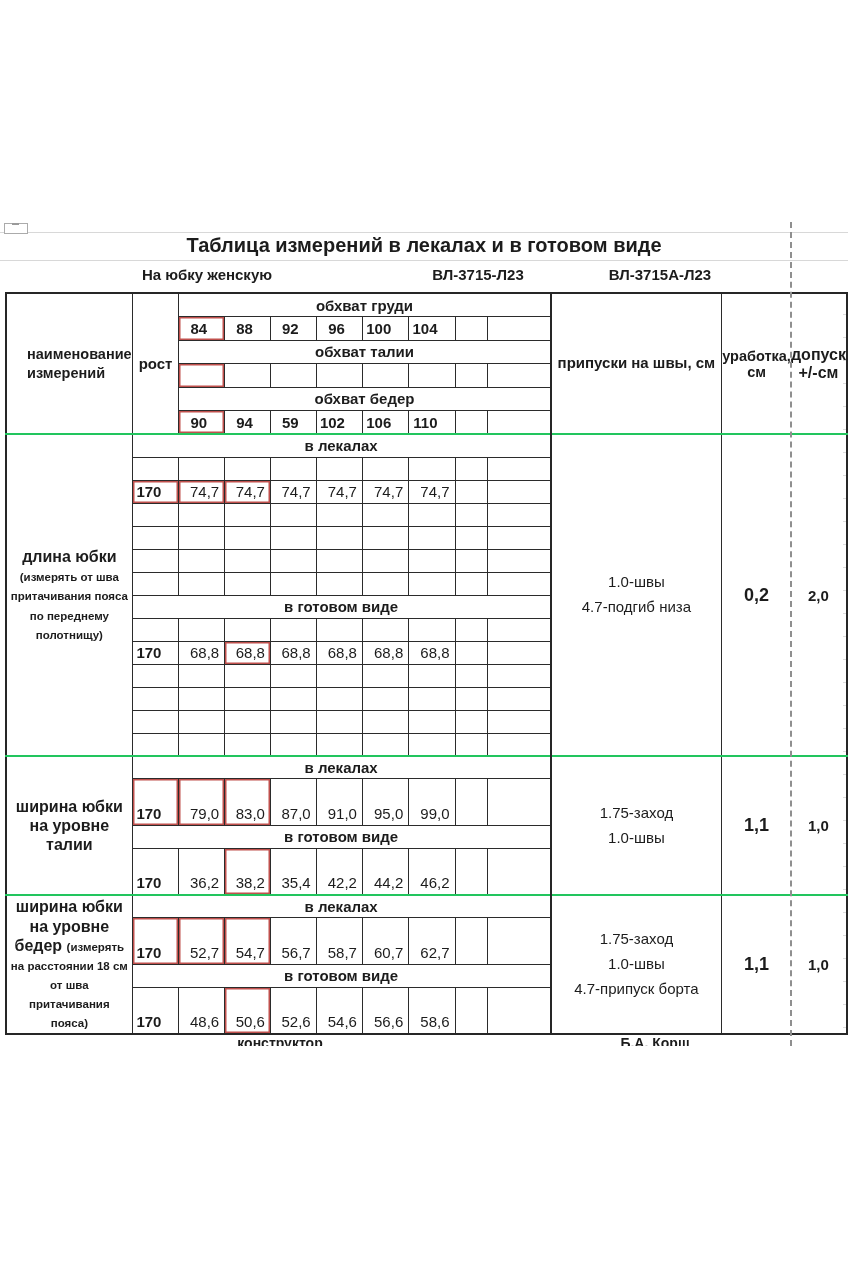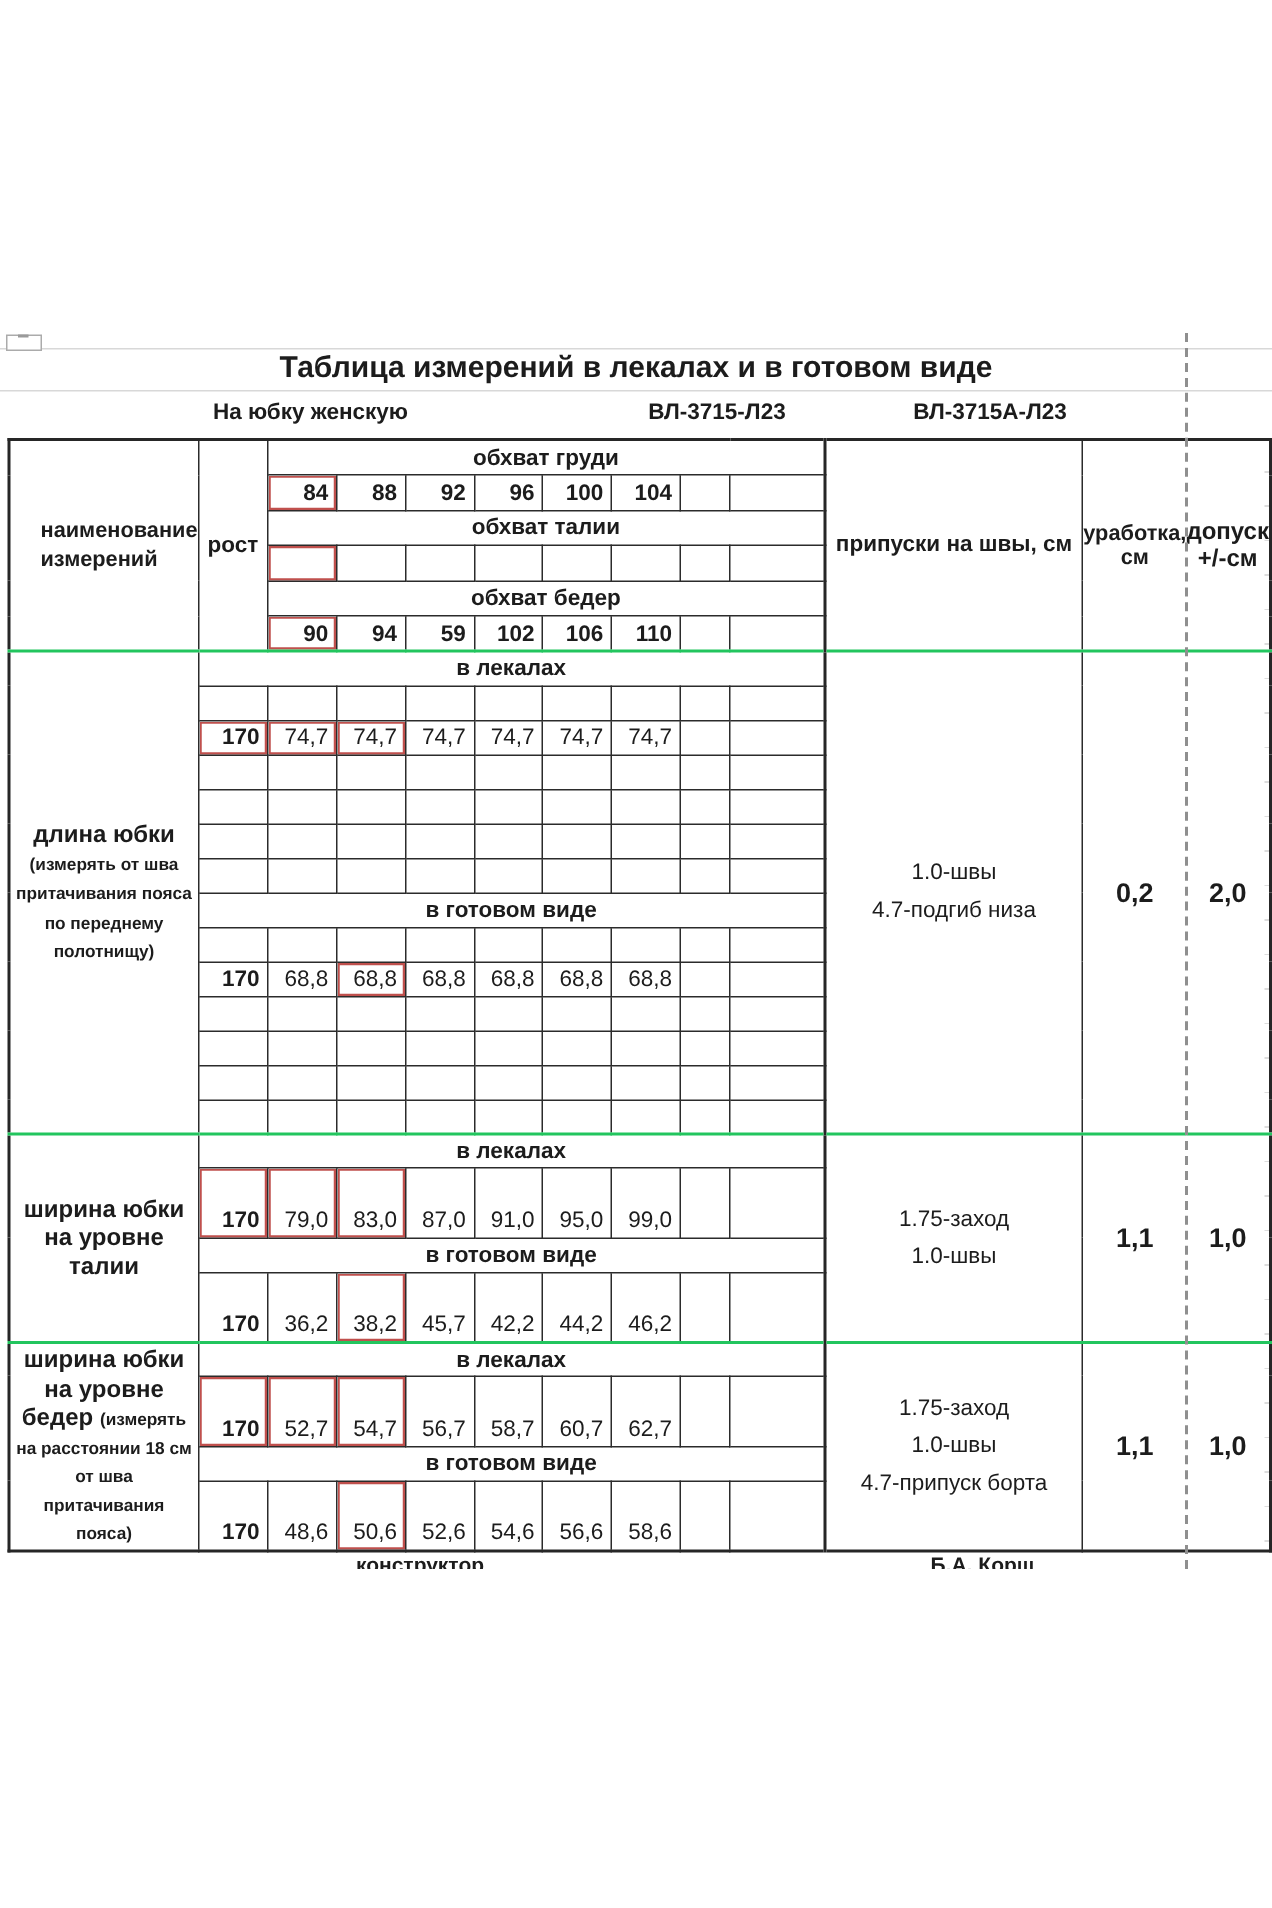--- a/index.html
+++ b/index.html
@@ -14,28 +14,28 @@
   .t-title{top:234px;left:5px;width:838px;text-align:center;font-size:20px;font-weight:bold;}
   .t-sub{top:263px;height:24px;line-height:24px;text-align:center;font-size:15px;font-weight:bold;white-space:nowrap;}
   
   table.meas{position:absolute;left:5px;top:292px;border-collapse:collapse;table-layout:fixed;
              border:2px solid #262626;}
   td{border:1px solid #2b2b2b;padding:0;overflow:hidden;font-size:15px;vertical-align:middle;}
   tr.sec>td{border-top:2px solid #22c55e;}
   td.lc{border-left:2px solid #262626;}
   td.hdr{font-weight:bold;text-align:center;}
   td.namehdr{font-weight:bold;text-align:left;padding-left:20px;font-size:14.5px;line-height:1.3;}
-  td.num{font-weight:bold;text-align:right;padding-right:5px;}
+  td.num{font-weight:bold;text-align:right;padding-right:17px;}
   td.val{font-weight:normal;text-align:right;padding-right:5px;}
   td.red{box-shadow:inset 0 0 0 1.5px var(--red,#c0504d);}
   td.name-cell{font-weight:bold;text-align:center;padding:0 2px;font-size:16px;line-height:1.2;}
   td.name-cell .nt{font-size:11.5px;}
   td.allow-cell{text-align:center;font-weight:normal;font-size:15px;line-height:1.65;}
   td.shrink-cell{text-align:center;font-weight:bold;font-size:18px;border-right:none;}
-  td.tol-cell{text-align:center;font-weight:bold;font-size:18px;border-left:none;}
+  td.tol-cell{text-align:center;font-weight:bold;font-size:15px;border-left:none;}
   tr.vb>td{vertical-align:bottom;padding-bottom:3px;}
   tr.hh{height:23.5px;} tr.h1{height:23px;} tr.hA{height:22px;} tr.hB{height:47px;} tr.hC{height:23px;}
   
   .pbreak{left:790px;top:222px;height:824px;width:0;border-left:2px dashed #8f8f8f;z-index:6;}
   
   .rgrid{left:843px;top:292px;width:5px;height:740px;
          background:repeating-linear-gradient(to bottom,#ffffff 0 22px,#dcdcdc 22px 23px);}
   
   .foot-clip{left:5px;top:1032px;width:838px;height:14px;overflow:hidden;}
   .foot-txt{position:absolute;top:3px;font-size:14px;font-weight:bold;text-align:center;white-space:nowrap;}
@@ -291,21 +291,21 @@
 <td></td>
         <td></td>
       </tr>
 <tr class="hC">
   <td class="hdr" colspan="9">в готовом виде</td>
 </tr>
 <tr class="hB vb">
   <td class="num">170</td>
   <td class="val">36,2</td>
   <td class="val red">38,2</td>
-  <td class="val">45,7</td>
+  <td class="val">35,4</td>
   <td class="val">42,2</td>
   <td class="val">44,2</td>
   <td class="val">46,2</td>
 <td></td>
         <td></td>
       </tr>
 
 <tr class="hA sec">
   <td class="name-cell" rowspan="4">
     <span class="nm">ширина юбки на уровне бедер</span> 

